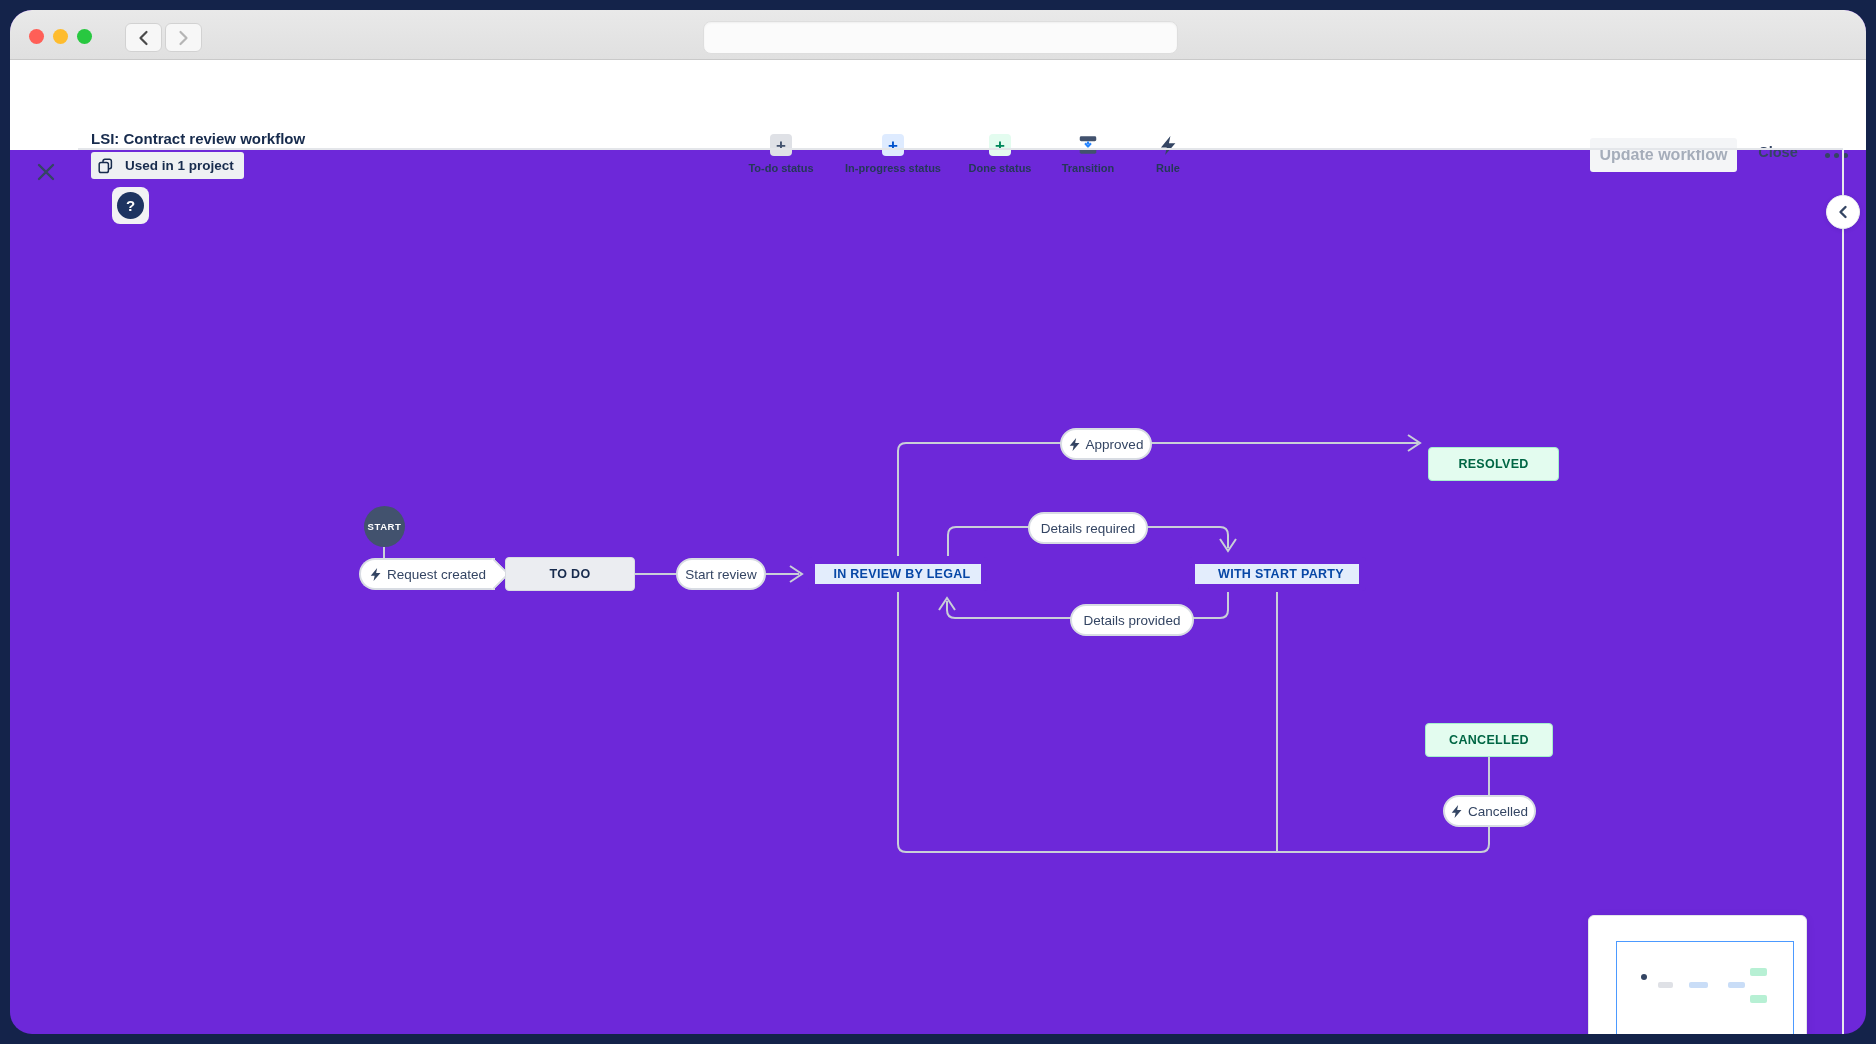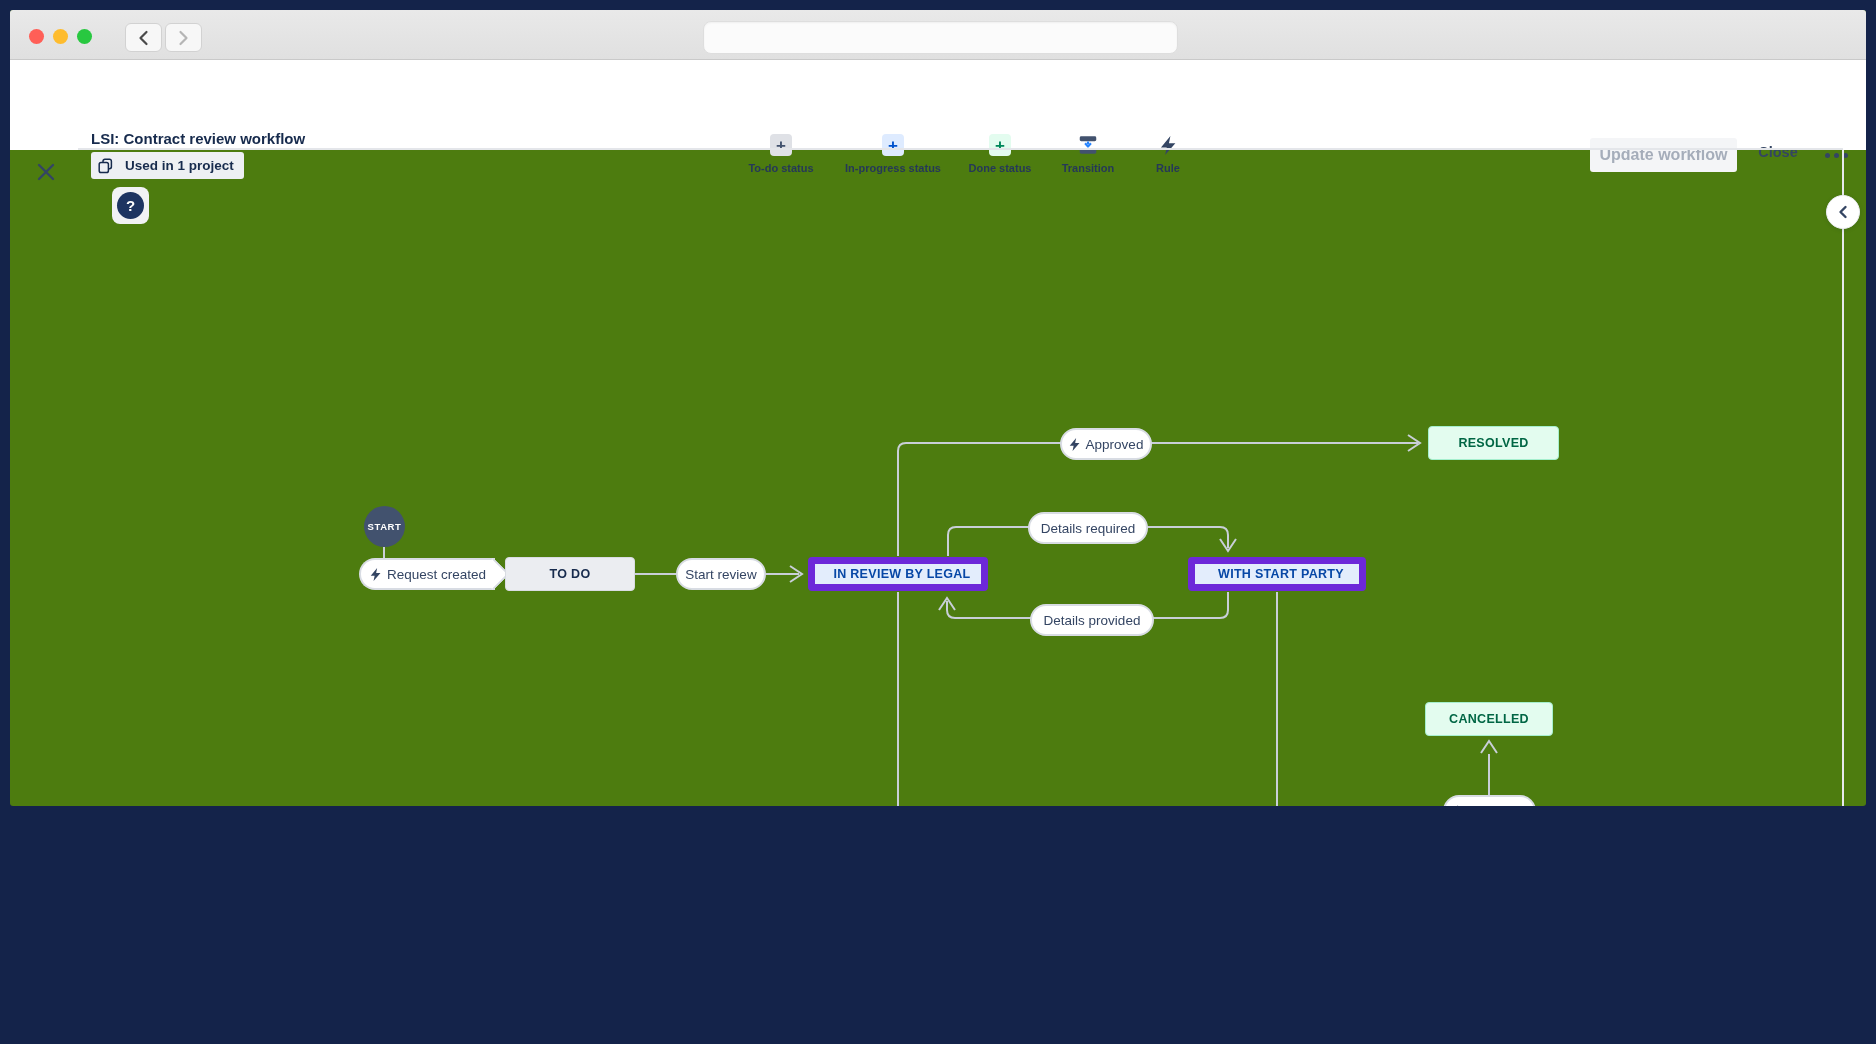--- a/index.html
+++ b/index.html
@@ -5,22 +5,22 @@
   * { margin:0; padding:0; box-sizing:border-box; }
   html,body { width:1876px; height:1044px; }
   body {
     background:#14234a;
     font-family:"Liberation Sans", sans-serif;
     overflow:hidden;
     -webkit-font-smoothing:antialiased;
   }
   .stage { position:relative; width:1876px; height:1044px; background:#14234a; }
   .window {
-    position:absolute; left:10px; top:10px; width:1856px; height:796px;
-    background:#4d7c0f; border-radius:3px; overflow:hidden;
+    position:absolute; left:10px; top:10px; width:1856px; height:1024px;
+    background:#6d28d9; border-radius:22px; overflow:hidden;
   }
 
   
   .topbar {
     position:absolute; left:0; top:0; width:1856px; height:50px;
     background:linear-gradient(#e9e9e9,#e0e0e0);
     border-bottom:1px solid #c9c9c9;
   }
   .tl { position:absolute; top:19px; width:15px; height:15px; border-radius:50%; }
   .tl.red   { left:19px;  background:#ff5f57; }
@@ -98,21 +98,21 @@
     left:354px; top:496px; width:41px; height:41px; border-radius:50%;
     background:#42526e; color:#fff; font-size:9.5px; font-weight:bold; letter-spacing:0.6px;
     cursor:pointer;
   }
   .status {
     height:34px; border-radius:4px; font-size:12.5px; font-weight:bold;
     letter-spacing:0.3px; cursor:pointer;
   }
   .status.gray { background:#ebedf1; border:1px solid #d9dce2; color:#172b4d; }
   .status.blue { background:#e3edfc; border:7px solid #6d28d9; color:#0747a6;padding-left:8px; }
-  .status.green{ background:#e3fcef; border:1px solid #a5efcd; color:#006644; }
+  .status.green{ background:#e3fcef; border:1px solid #a5efcd; color:#006644;margin-top:21px; }
   .pill {
     height:32px; background:#fff; border:2px solid #d8dce3; border-radius:17px;
     font-size:13.5px; font-weight:500; color:#344563;
     display:flex; align-items:center; justify-content:center; gap:6px; cursor:pointer;
   }
   .pill.pointed { border-top-right-radius:0; border-bottom-right-radius:0; border-right:none;justify-content:center; }
   .pill.pointed::after {
     content:""; position:absolute; right:-10px; top:50%;
     width:21px; height:21px; background:#fff;
     transform:translateY(-50%) rotate(45deg);
@@ -272,21 +272,21 @@
     </div>
 
     <div class="node status green" style="left:1418px; top:416px; width:131px;">
       <span>RESOLVED</span>
     </div>
 
     <div class="node pill" style="left:1018px; top:502px; width:120px;">
       <span>Details required</span>
     </div>
 
-    <div class="node pill" style="left:1020px; top:594px; width:124px;">
+    <div class="node pill" style="left:1060px; top:594px; width:124px;">
       <span>Details provided</span>
     </div>
 
     <div class="node status green" style="left:1415px; top:692px; width:128px;">
       <span>CANCELLED</span>
     </div>
 
     <div class="node pill" style="left:1433px; top:785px; width:93px;">
       <svg width="11" height="13" viewBox="0 0 10 12">
         <path d="M6.5 0 L0.6 7.2 H4.2 L3.2 12 L9.6 4.6 H5.6 Z" fill="#344563"></path>

